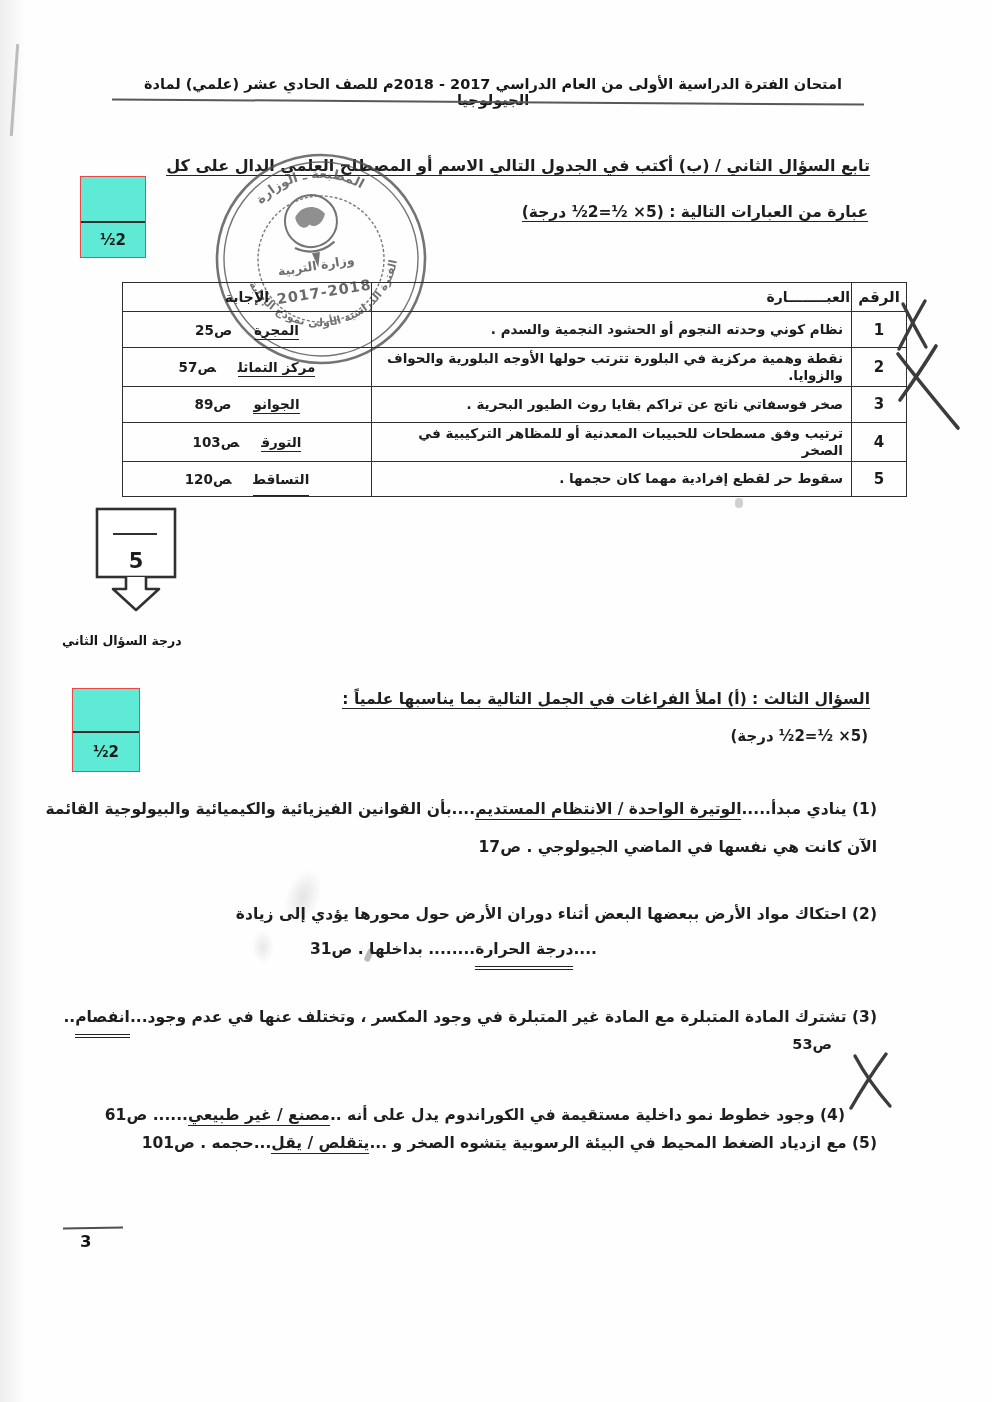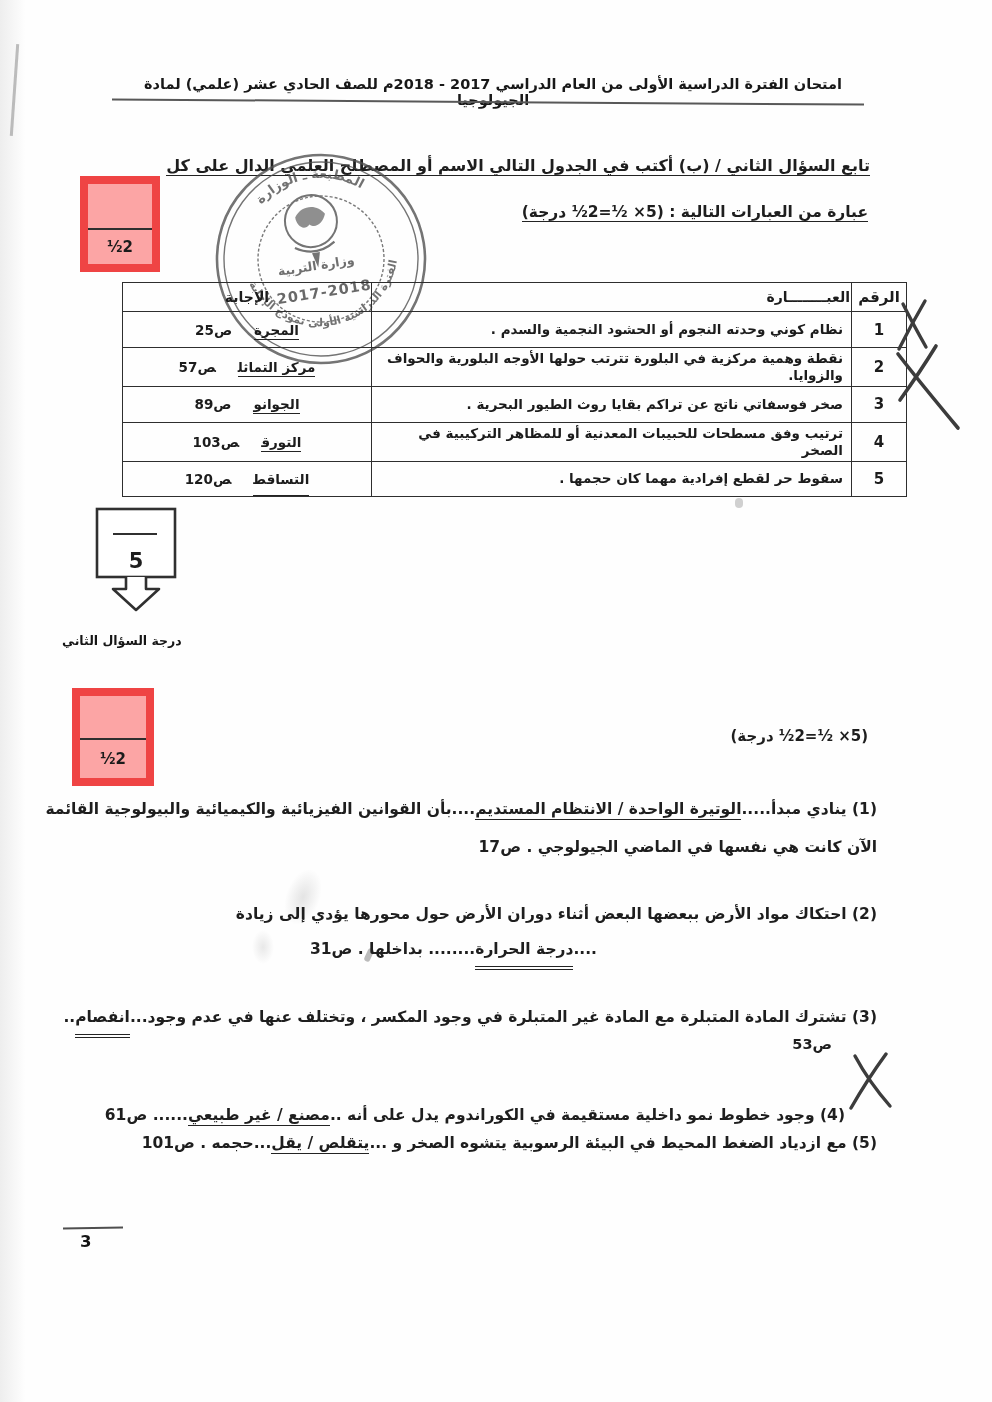--- a/index.html
+++ b/index.html
@@ -9,21 +9,21 @@
     font-family:"DejaVu Sans", sans-serif;font-weight:700;direction:rtl;
   }
   .page::before{content:"";position:absolute;left:0;top:0;width:26px;height:100%;
     background:linear-gradient(to right,#cfcfcf,#ffffff);opacity:.35;pointer-events:none;}
   .abs{position:absolute;}
   .line{position:absolute;white-space:nowrap;font-size:15.5px;color:#1e1e1e;}
   .ul{border-bottom:1.7px solid #232323;}
   .u{border-bottom:1.8px solid #232323;padding-bottom:1px;}
   .u2{border-bottom:4px double #232323;padding-bottom:8px;}
   .rule{position:absolute;background:#4a4a4a;height:2px;}
-  .scorebox{position:absolute;border:8px solid #ef4444;background:#fca5a5;}
+  .scorebox{position:absolute;border:1px solid #ef4444;background:#5eead4;}
   .scorebox .cell-top{border-bottom:2px solid #2f2f2f;}
   .scorebox .cell{display:flex;align-items:center;justify-content:center;font-size:15px;}
   table.qtable{position:absolute;left:122px;top:282px;width:775px;border-collapse:collapse;
     direction:rtl;table-layout:fixed;}
   table.qtable td,table.qtable th{border:1.6px solid #2e2e2e;vertical-align:middle;
     font-weight:700;color:#1c1c1c;overflow:hidden;}
   th.h-num,td.c-num{width:52px;text-align:center;font-size:15px;}
   th.h-stm{width:477px;text-align:right;font-size:14px;}
   td.c-stm{text-align:right;font-size:13.5px;padding:2px 8px;line-height:1.25;}
   th.h-ans{width:246px;text-align:center;font-size:14px;}
@@ -135,20 +135,21 @@
   </svg>
 
   <svg class="abs" style="left:93px;top:506px;" width="92" height="108" viewBox="0 0 92 108">
     <rect x="4" y="3" width="78" height="68" fill="#ffffff" stroke="#303030" stroke-width="2.6"></rect>
     <line x1="20" y1="28" x2="64" y2="28" stroke="#303030" stroke-width="2"></line>
     <text x="43" y="62" text-anchor="middle" font-size="21" fill="#1d1d1d">5</text>
     <path d="M33,71 L33,83 L20,83 L43,104 L66,83 L53,83 L53,71" fill="#ffffff" stroke="#303030" stroke-width="2.6" stroke-linejoin="round"></path>
   </svg>
   <div class="abs" style="left:62px;top:633px;font-size:12.5px;white-space:nowrap;color:#161616;">درجة السؤال الثاني</div>
 
+  <div class="line ul" style="right:122px;top:690px;font-size:15.5px;">السؤال الثالث : (أ) املأ الفراغات في الجمل التالية بما يناسبها علمياً :</div>
   <div class="line" style="right:124px;top:727px;font-size:15px;">(5× ½=2½ درجة)</div>
 
   <div class="scorebox" style="left:72px;top:688px;width:66px;height:82px;">
     <div class="cell cell-top" style="height:42px;"></div>
     <div class="cell" style="height:38px;">2½</div>
   </div>
 
   <div class="line" style="right:115px;top:800px;">
     <span>(1) ينادي مبدأ.....</span><span class="u">الوتيرة الواحدة / الانتظام المستديم</span><span>....بأن القوانين الفيزيائية والكيميائية والبيولوجية القائمة</span>
   </div>

